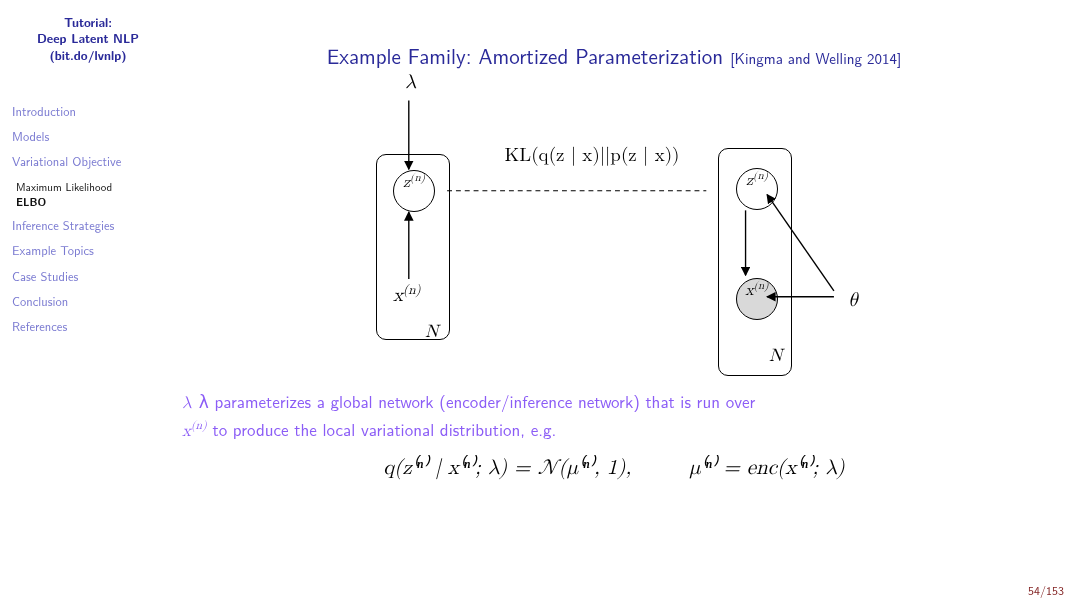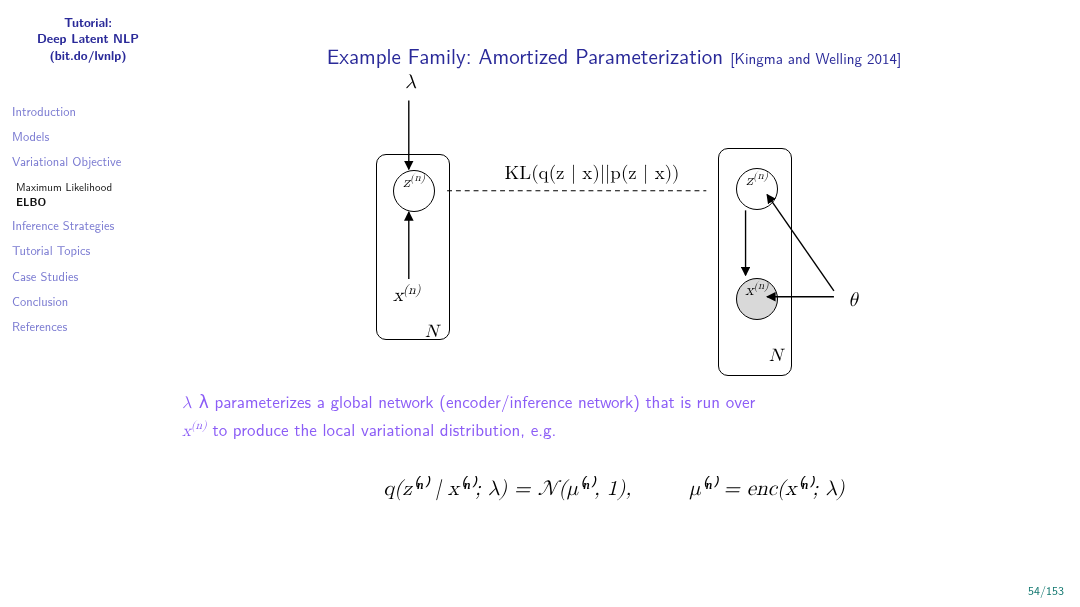--- a/index.html
+++ b/index.html
@@ -59,66 +59,66 @@
   position:absolute; left:223px; top:-6px;
   font-family:"Latin Modern Math","Cambria Math",serif;
   font-style:italic; font-size:20px;
 }
 .theta {
   position:absolute; left:666px; top:212px;
   font-family:"Latin Modern Math","Cambria Math",serif;
   font-style:italic; font-size:20px;
 }
 .kl {
-  position:absolute; left:290px; top:86px; width:240px;
+  position:absolute; left:290px; top:68px; width:240px;
   text-align:center;
   font-family:"Latin Modern Math","Cambria Math",serif;
   font-size:19px;
 }
 svg.dg { position:absolute; left:0; top:0; width:100%; height:100%; pointer-events:none; }
 
 .body-text {
   font-family: "Latin Modern Sans","DejaVu Sans",sans-serif;
   font-size:17px; line-height:1.55; margin-top:4px;
   color:#8b5cf6;
 }
 .math {
   font-family:"Latin Modern Math","Cambria Math","Times New Roman",serif;
   font-style:italic;
 }
 sup, .sup { font-size:0.7em; vertical-align:super; }
 .eqline {
   text-align:center; font-family:"Latin Modern Math","Cambria Math",serif;
-  font-size:21px; font-style:italic; margin-top:28px;
+  font-size:21px; font-style:italic; margin-top:7px;
 }
 .eqgap { display:inline-block; width:44px; }
 
 .pagenum {
   position:absolute; right:16px; bottom:6px;
-  font-size:12px; color:#0f766e;
+  font-size:12px; color:#7f1d1d;
 }
 .rm { font-style:normal; }
 </style>
 </head>
 <body>
 
 <nav class="sidebar">
   <div class="sb-title">
     <div>Tutorial:</div>
     <div>Deep Latent NLP</div>
     <div>(bit.do/lvnlp)</div>
   </div>
   <div style="height:14px"></div>
   <div class="sb-sec">Introduction</div>
   <div class="sb-sec">Models</div>
   <div class="sb-sec">Variational Objective</div>
   <div class="sb-sub">Maximum Likelihood</div>
   <div class="sb-sub bold">ELBO</div>
   <div class="sb-sec">Inference Strategies</div>
-  <div class="sb-sec">Tutorial Topics</div>
+  <div class="sb-sec">Example Topics</div>
   <div class="sb-sec">Case Studies</div>
   <div class="sb-sec">Conclusion</div>
   <div class="sb-sec">References</div>
 </nav>
 
 <main class="main">
 
   <div class="slide-title">
     <span>Example Family: Amortized Parameterization</span>
     <span class="cite">[Kingma and Welling 2014]</span>

